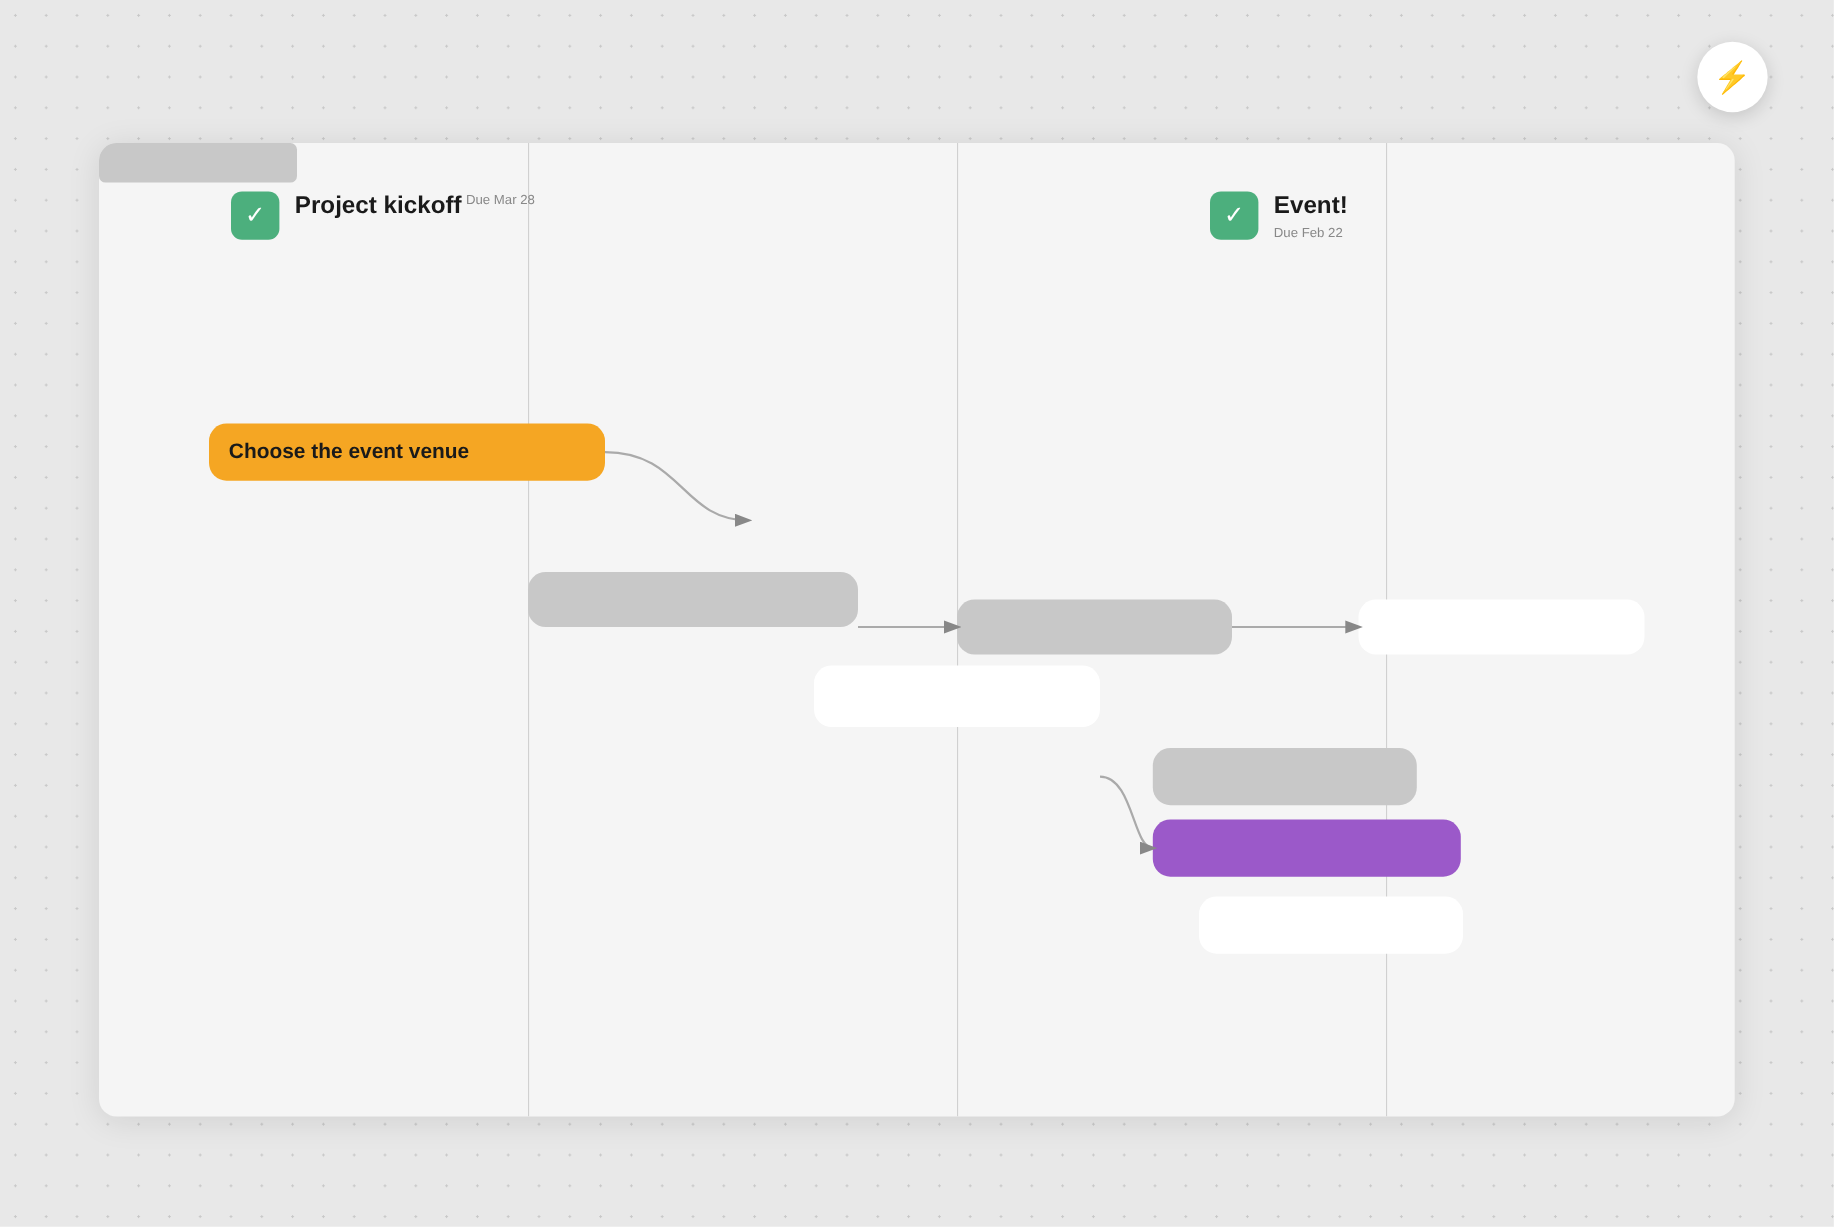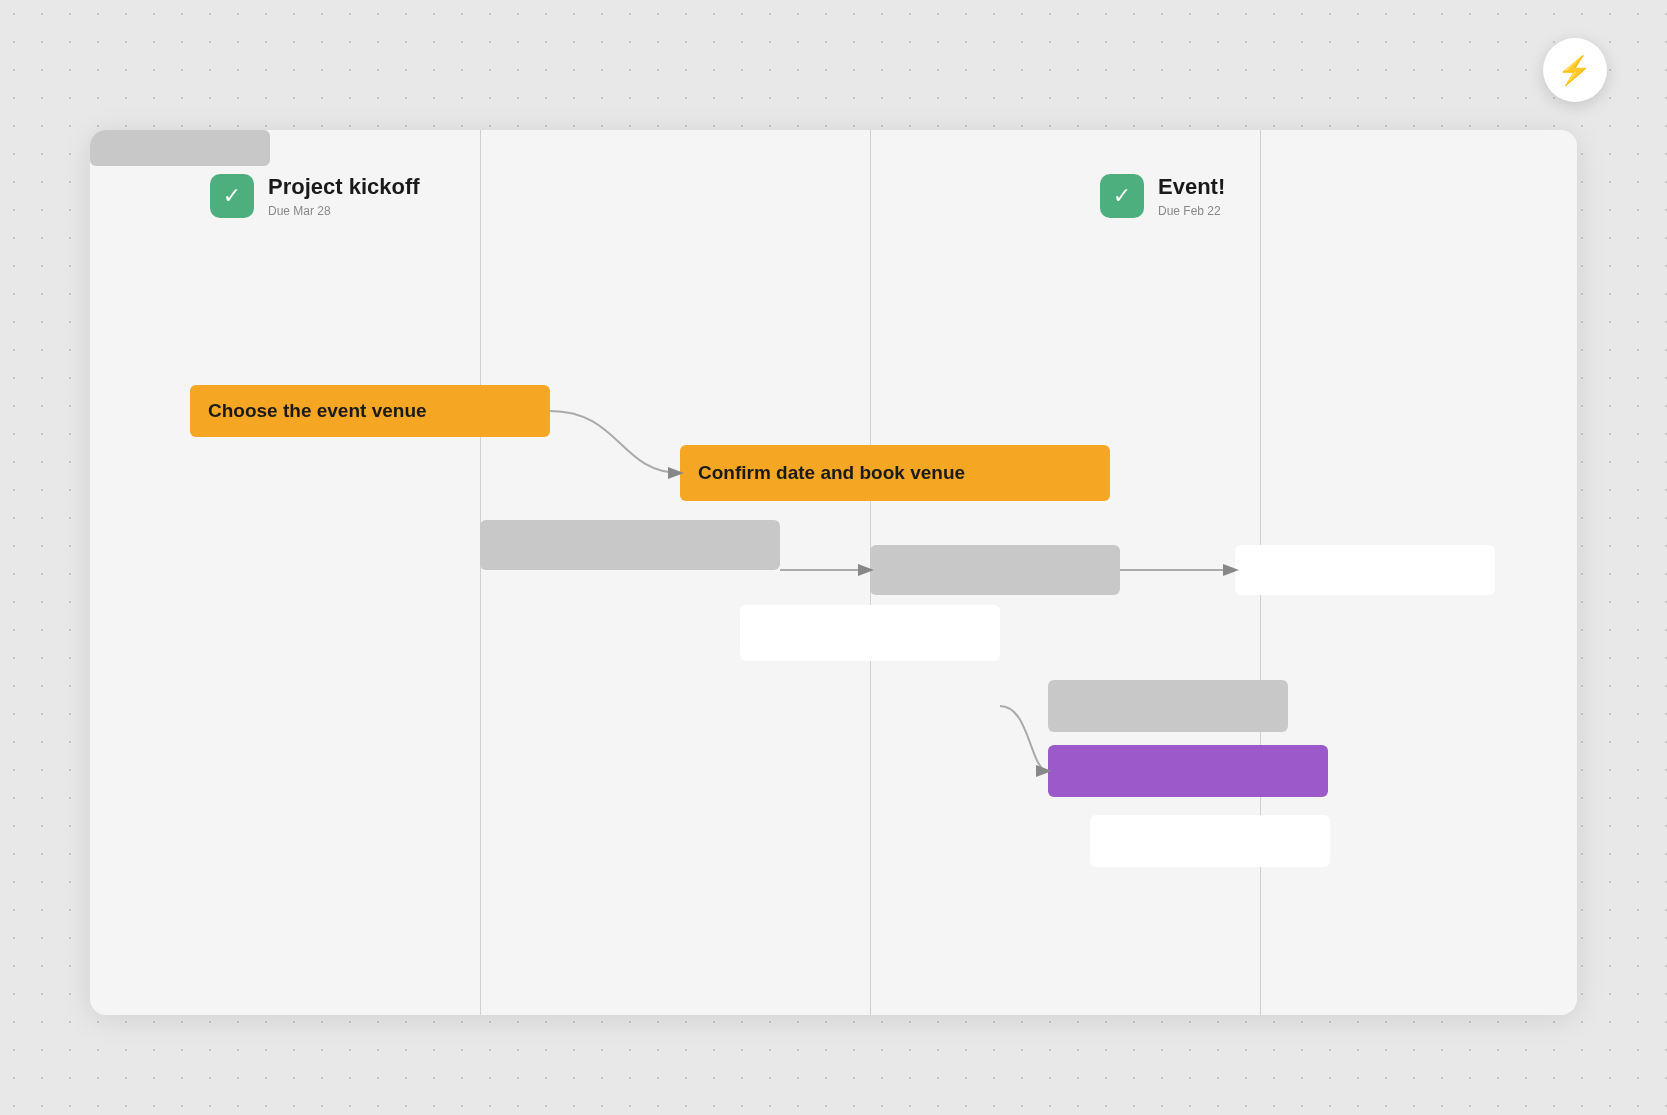--- a/index.html
+++ b/index.html
@@ -101,41 +101,41 @@
 
     .milestone-1 {
       left: 120px;
       flex-direction: row;
       align-items: flex-start;
       gap: 14px;
     }
 
     .milestone-1 .milestone-text {
       display: flex;
-      flex-direction: column;
+      flex-direction: row;
       gap: 4px;
     }
 
     .milestone-2 {
       left: 1010px;
       flex-direction: row;
       align-items: flex-start;
       gap: 14px;
     }
 
     .milestone-2 .milestone-text {
       display: flex;
       flex-direction: column;
       gap: 4px;
     }
 
     
     .task-bar {
       position: absolute;
-      border-radius: 6px;
+      border-radius: 16px;
       display: flex;
       align-items: center;
       padding: 0 18px;
       font-size: 18px;
       font-weight: 600;
       color: #1a1a1a;
     }
 
     .task-orange {
       background: #f5a623;
@@ -274,23 +274,20 @@
     <div class="milestone-text">
       <span class="milestone-title">Event!</span>
       <span class="milestone-due">Due Feb 22</span>
     </div>
   </div>
 
   <div class="task-bar task-orange">
     <span>Choose the event venue</span>
   </div>
 
-  <div class="task-bar task-orange-2">
-    <span>Confirm date and book venue</span>
-  </div>
 
   <div class="task-bar task-gray-1"></div>
 
   <div class="task-bar task-gray-2"></div>
 
   <div class="task-bar task-white-1"></div>
 
   <div class="task-bar task-white-2"></div>
 
 

